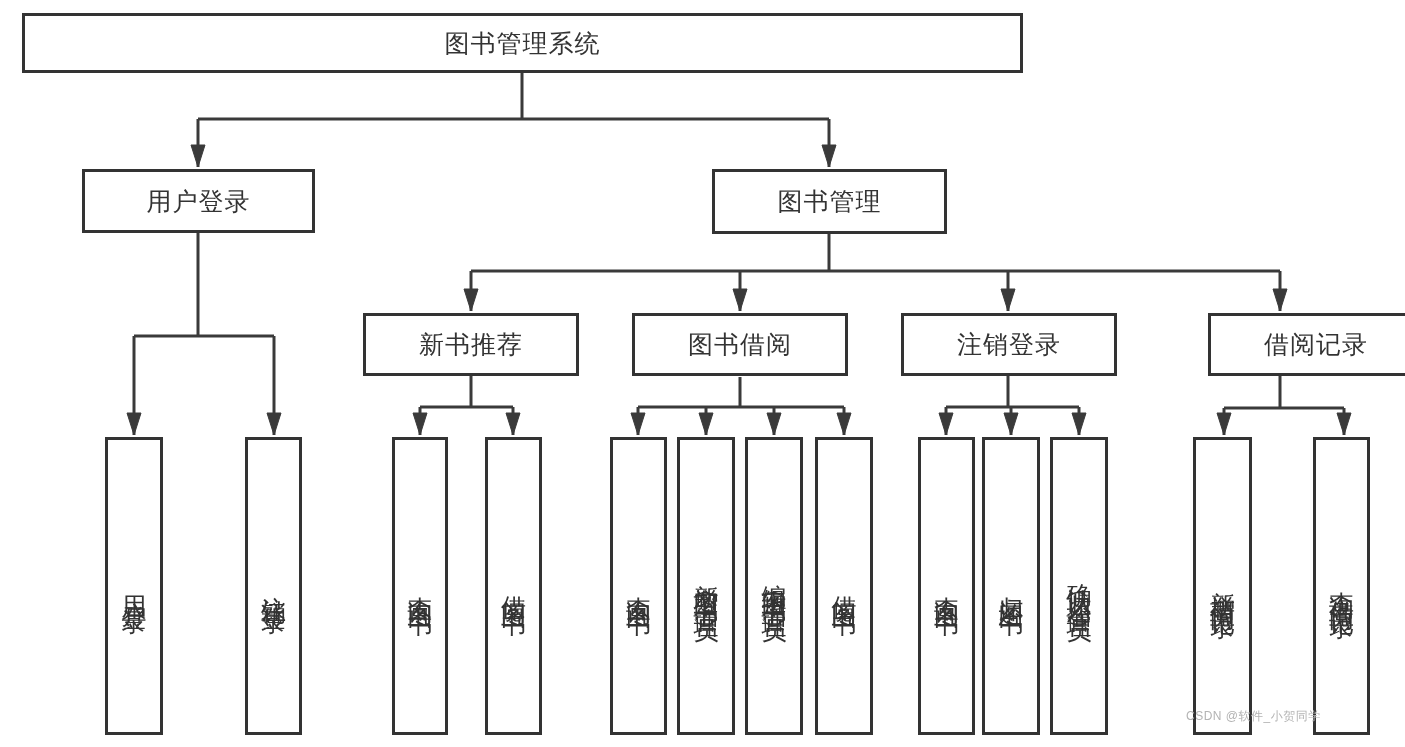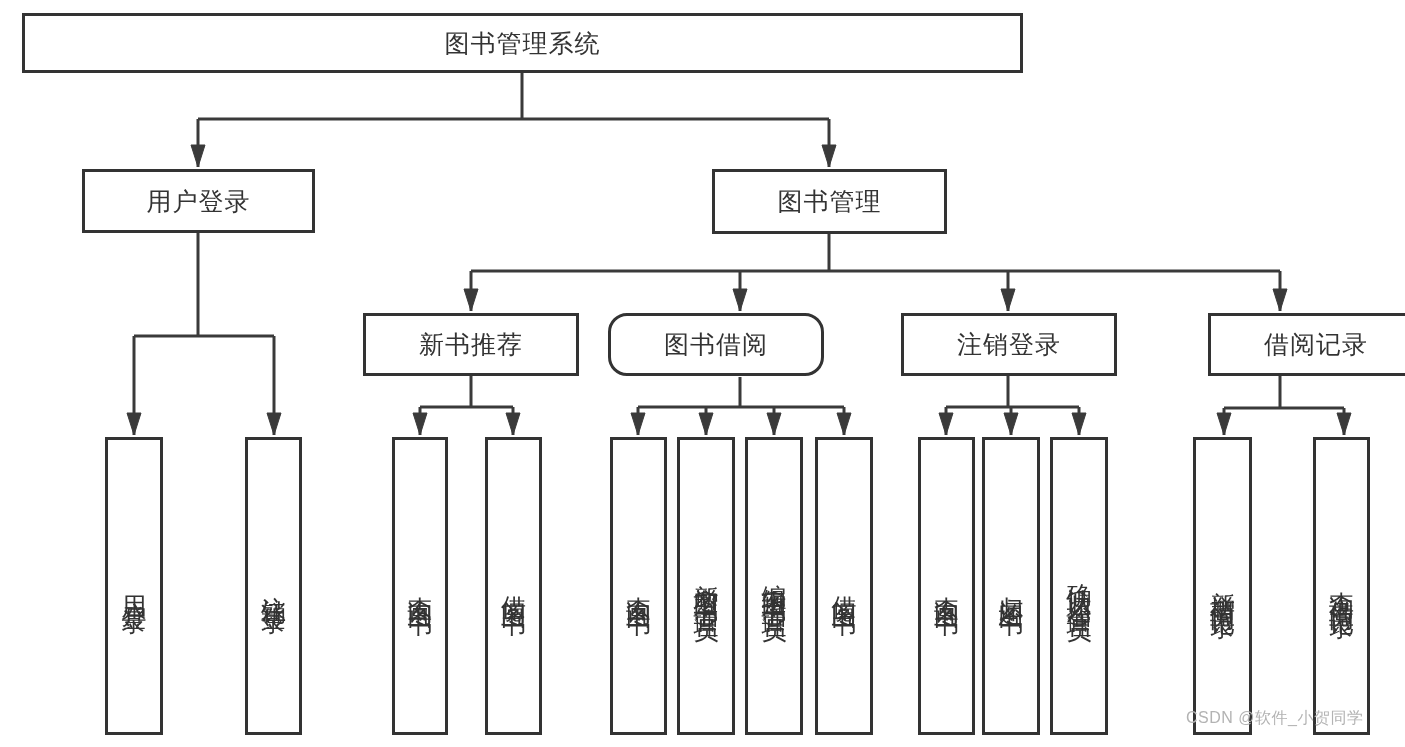--- a/index.html
+++ b/index.html
@@ -55,42 +55,42 @@
     line-height: 1;
     color: #333333;
     white-space: nowrap;
   }
   
   .n-root  { left: 22px;   top: 13px;  width: 1001px; height: 60px; }
   .n-login { left: 82px;   top: 169px; width: 233px;  height: 64px; }
   .n-mgmt  { left: 712px;  top: 169px; width: 235px;  height: 65px; }
   .n-l2    { top: 313px; width: 216px; height: 63px; }
   .n-rec   { left: 363px; }
-  .n-bor   { left: 608px; border-radius: 19px; }
+  .n-bor   { left: 632px; }
   .n-cur   { left: 901px; }
   .n-log   { left: 1208px; }
   
   .lf-a { left: 105px;  width: 58px; }
   .lf-b { left: 245px;  width: 57px; }
   .lf-c { left: 392px;  width: 56px; }
   .lf-d { left: 485px;  width: 57px; }
   .lf-e { left: 610px;  width: 57px; }
   .lf-f { left: 677px;  width: 58px; }
   .lf-g { left: 745px;  width: 58px; }
   .lf-h { left: 815px;  width: 58px; }
   .lf-i { left: 918px;  width: 57px; }
   .lf-j { left: 982px;  width: 58px; }
   .lf-k { left: 1050px; width: 58px; }
   .lf-l { left: 1193px; width: 59px; }
   .lf-m { left: 1313px; width: 57px; }
   #watermark {
     position: absolute;
     left: 1186px;
     top: 708px;
-    font-size: 16px;
+    font-size: 12px;
     color: #b3b3b3;
     letter-spacing: 0.5px;
     white-space: nowrap;
   }
 </style>
 </head>
 <body>
 
 <div id="stage">
 

